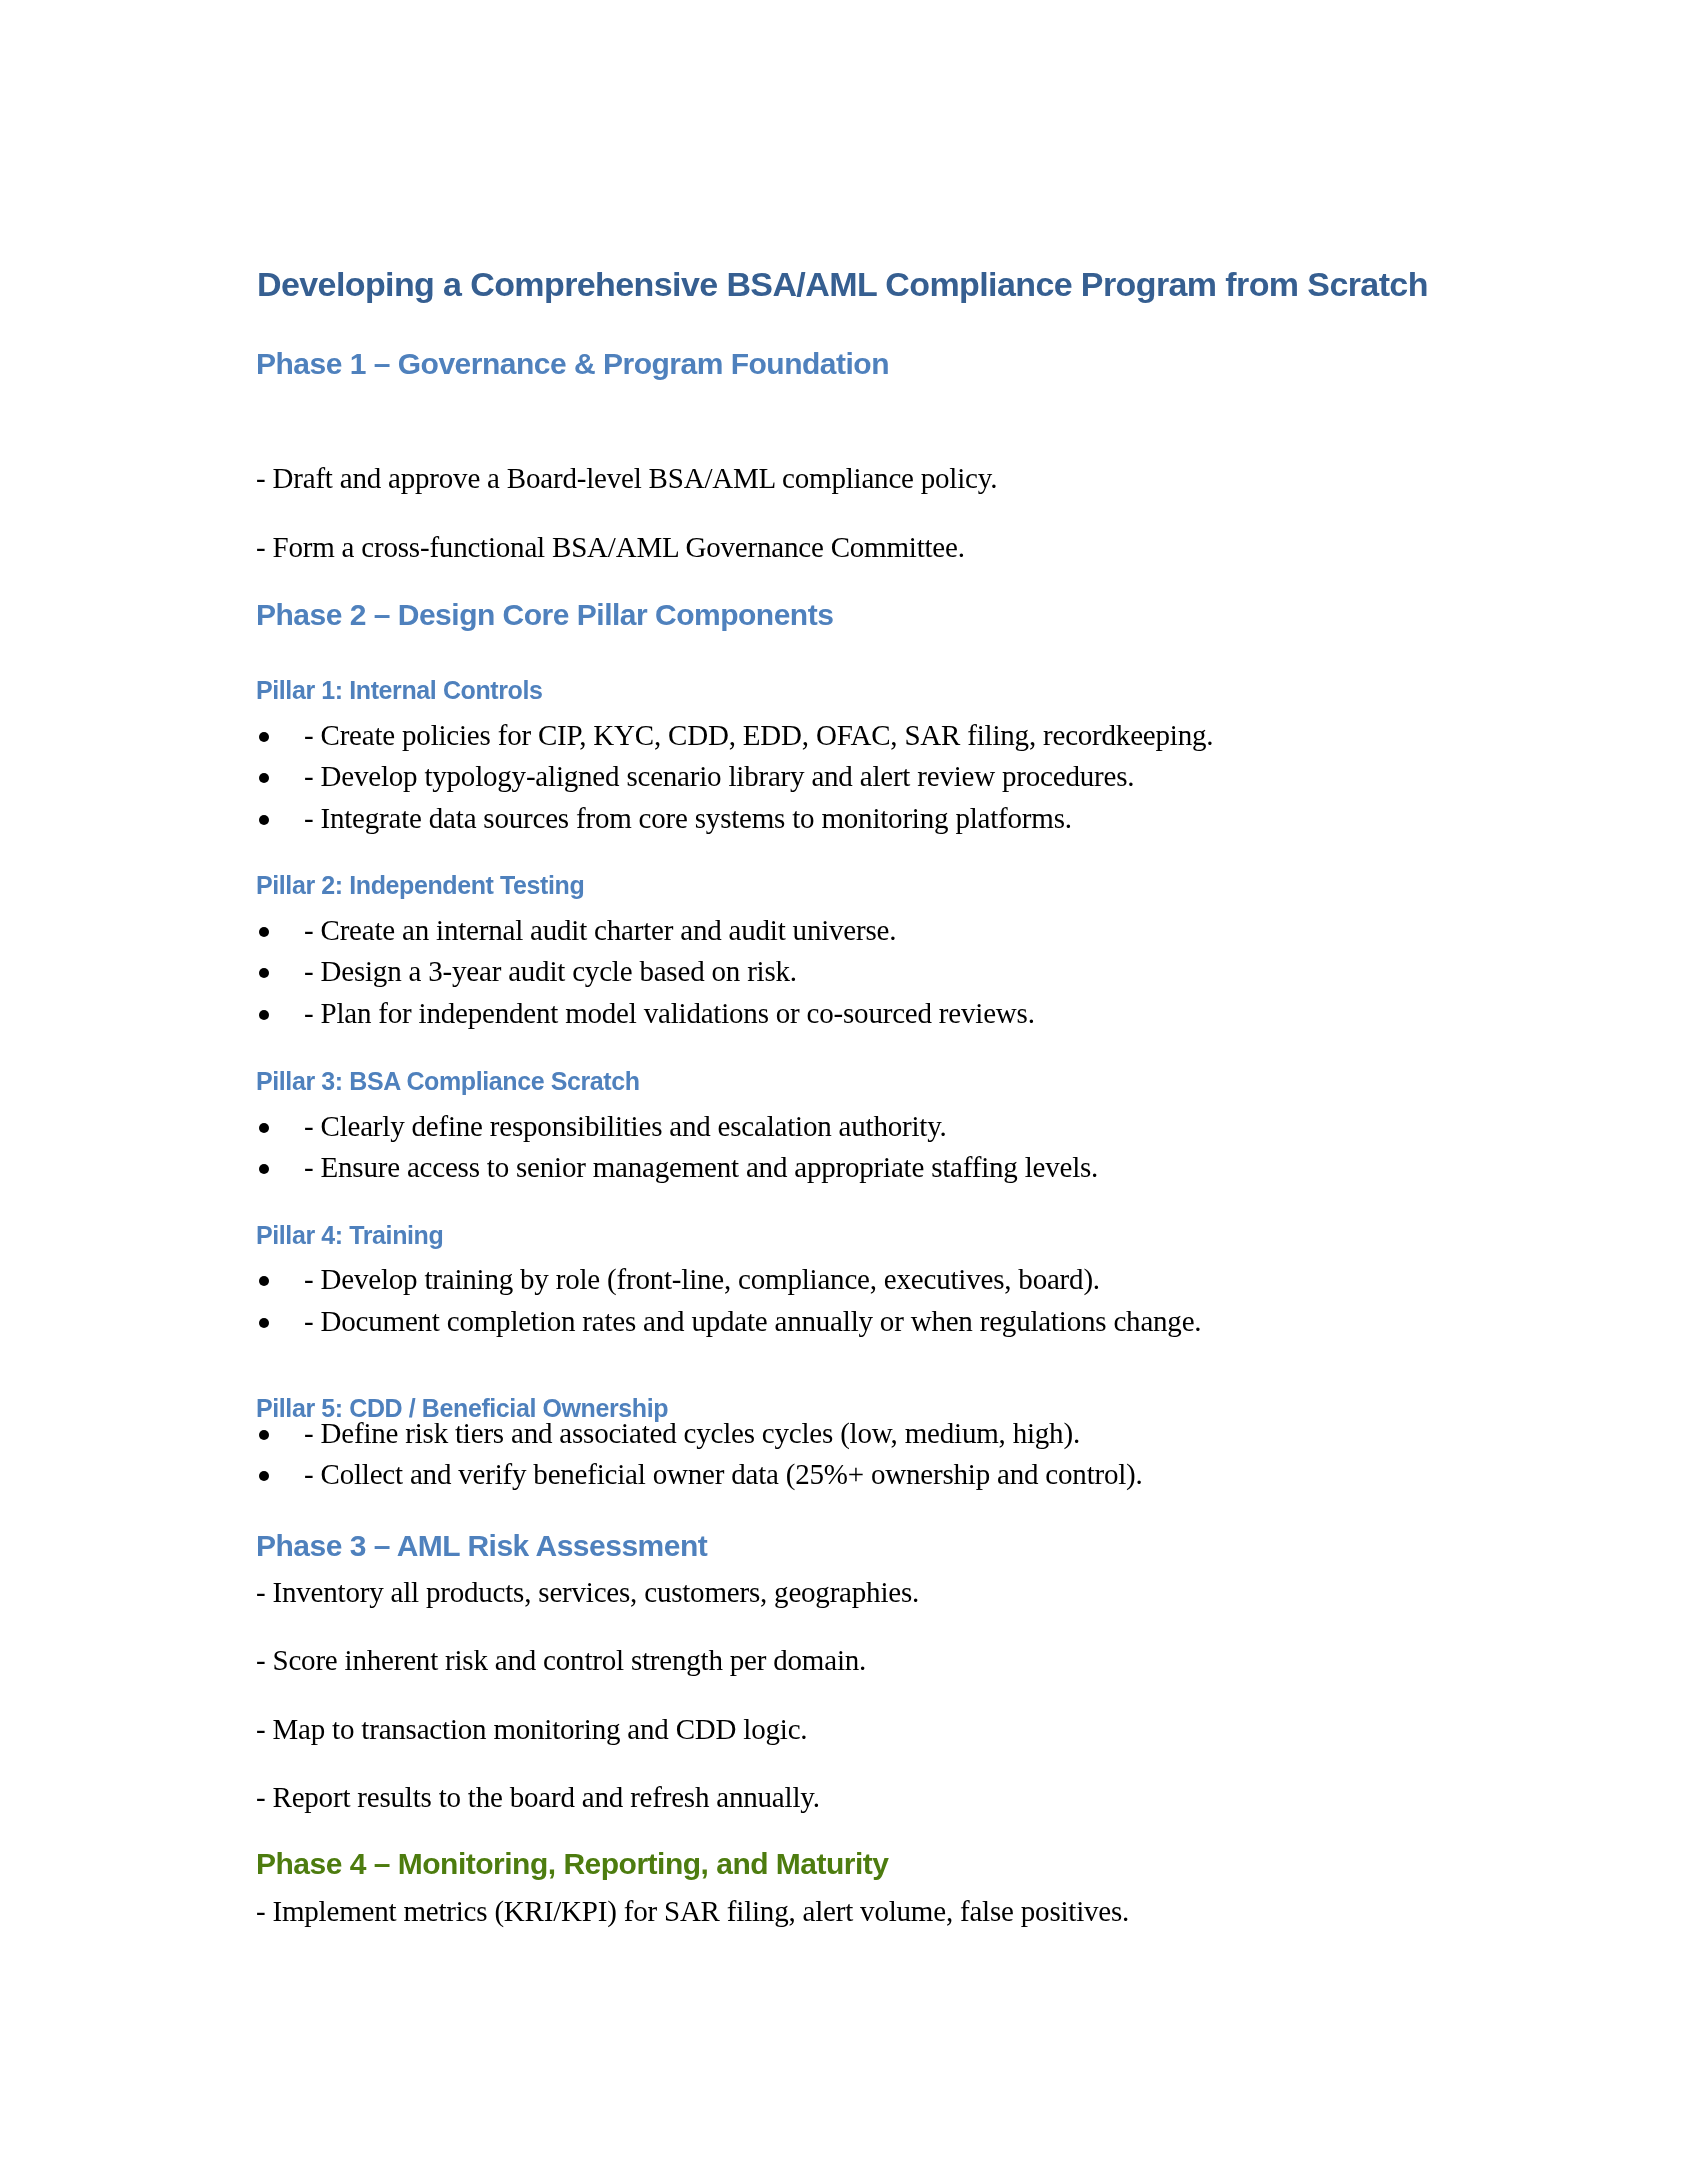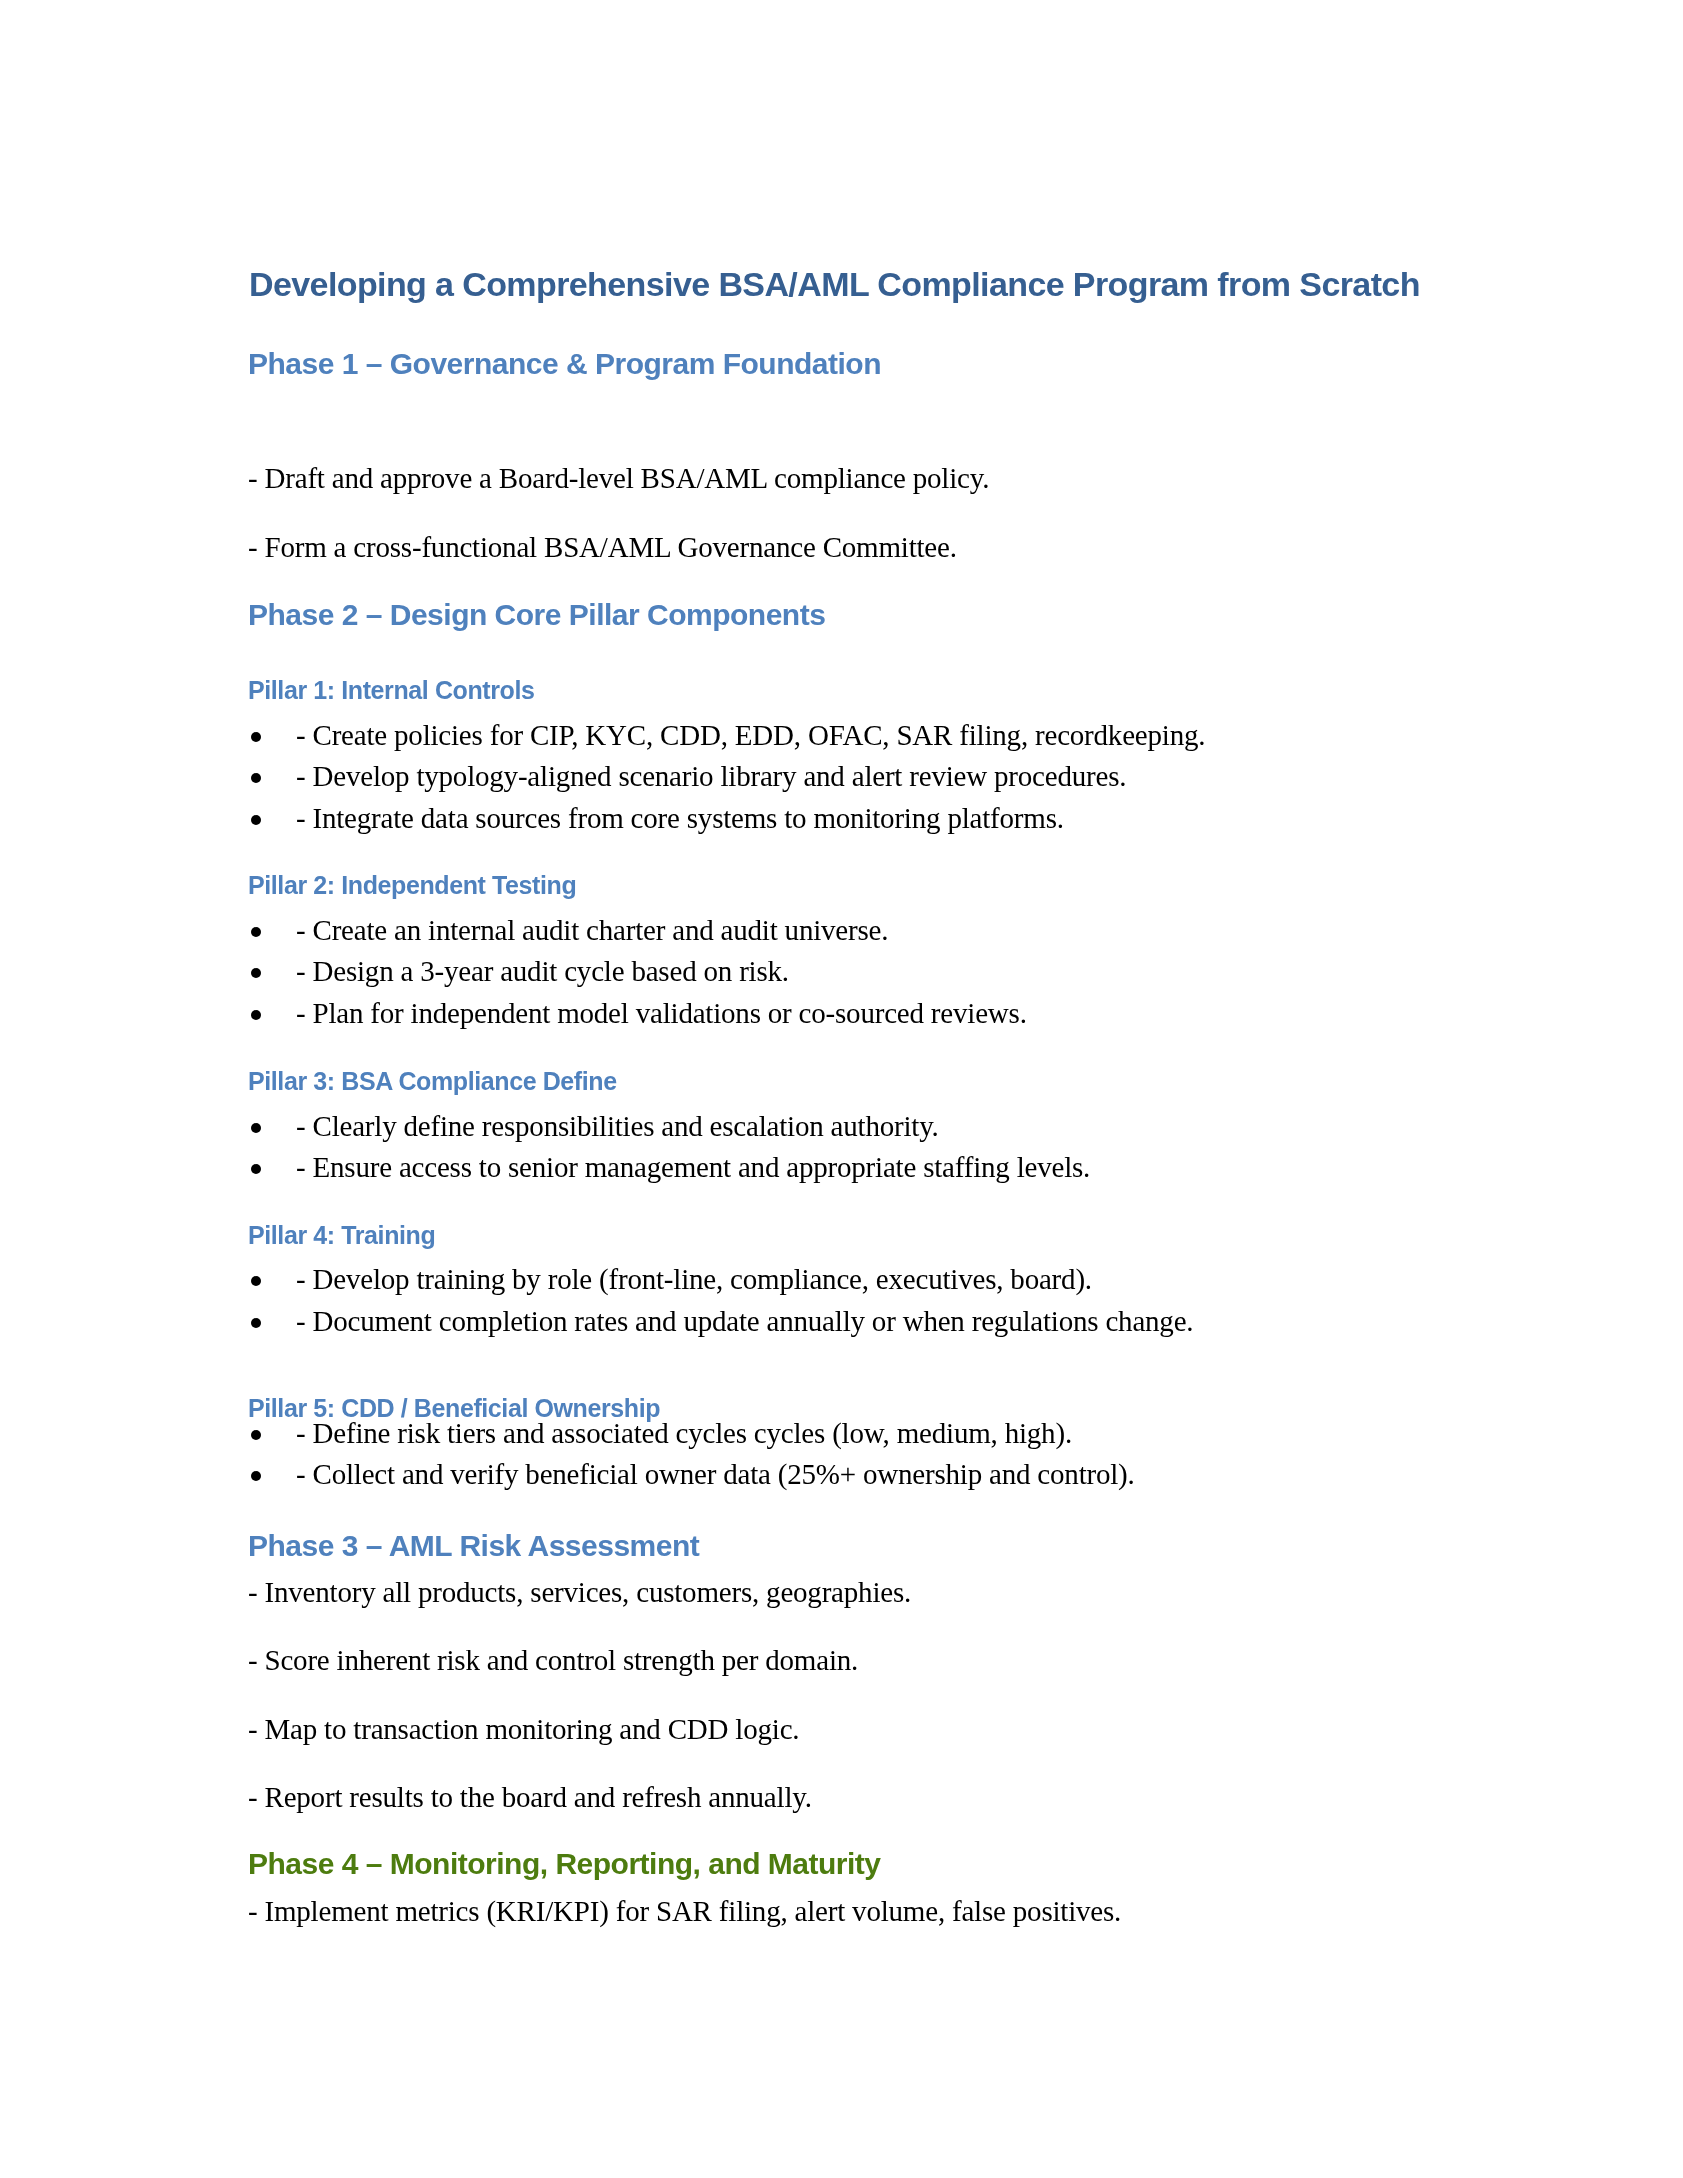--- a/index.html
+++ b/index.html
@@ -8,21 +8,21 @@
       background: #ffffff;
     }
     body {
       width: 1683px;
       height: 2178px;
       position: relative;
       overflow: hidden;
     }
     .page {
       position: absolute;
-      left: 0;
+      left: 8px;
       top: 0;
       width: 1671px;
       height: 2178px;
       background: #ffffff;
     }
     .title {
       position: absolute;
       left: 249px;
       top: 265px;
       font-family: "Liberation Sans", sans-serif;
@@ -127,21 +127,21 @@
   </div>
   <div class="bullet-row" style="top: 955px; color: rgb(0, 0, 0);">
     <span class="bullet"></span>
     <span class="btext">- Design a 3-year audit cycle based on risk.</span>
   </div>
   <div class="bullet-row" style="top: 997px; color: rgb(0, 0, 0);">
     <span class="bullet"></span>
     <span class="btext">- Plan for independent model validations or co-sourced reviews.</span>
   </div>
 
-  <div class="pillar-heading" style="top: 1067px; color: rgb(79, 129, 189);">Pillar 3: BSA Compliance Define</div>
+  <div class="pillar-heading" style="top: 1067px; color: rgb(79, 129, 189);">Pillar 3: BSA Compliance Scratch</div>
   <div class="bullet-row" style="top: 1110px; color: rgb(0, 0, 0);">
     <span class="bullet"></span>
     <span class="btext">- Clearly define responsibilities and escalation authority.</span>
   </div>
   <div class="bullet-row" style="top: 1151px; color: rgb(0, 0, 0);">
     <span class="bullet"></span>
     <span class="btext">- Ensure access to senior management and appropriate staffing levels.</span>
   </div>
 
   <div class="pillar-heading" style="top: 1221px; color: rgb(79, 129, 189);">Pillar 4: Training</div>

